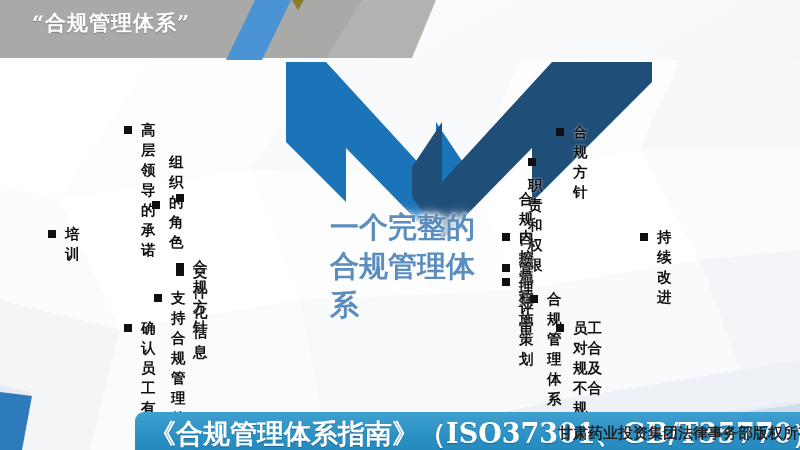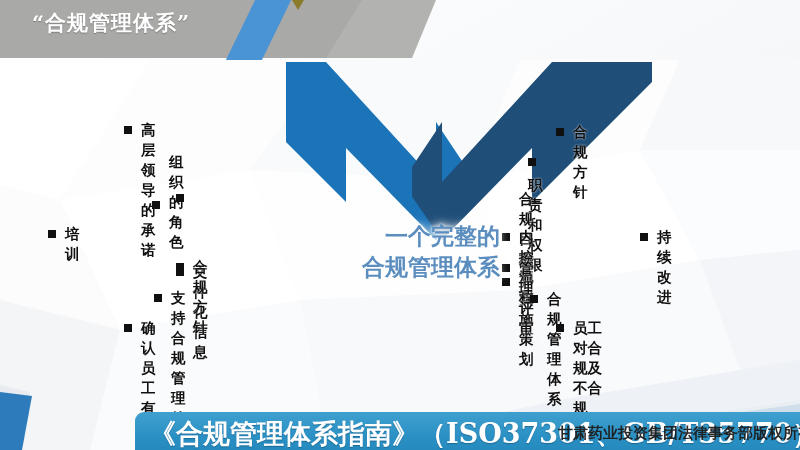--- a/index.html
+++ b/index.html
@@ -61,24 +61,24 @@
     white-space:pre-line;
     text-shadow:0 0 2px rgba(255,255,255,.9);
   }
   .bul .sq{
     display:inline-block;width:8px;height:8px;background:#101010;
     margin-top:6px;flex:0 0 auto;
   }
 
   
   .center-title{
-    position:absolute;left:330px;top:220px;width:170px;
-    text-align:right;
-    font-family:"DejaVu Serif","Liberation Serif",serif;
-    font-weight:bold;font-size:23px;line-height:1.35;
+    position:absolute;left:330px;top:208px;width:170px;
+    text-align:left;
+    font-family:"DejaVu Serif","Liberation Serif",serif;
+    font-weight:bold;font-size:29px;line-height:1.35;
     color:#5b8ebf;
     text-shadow:0 0 7px #ffffff,0 0 12px #ffffff,0 0 3px #ffffff;
   }
 
   
   .banner{
     position:absolute;left:135px;top:412px;
     padding:4px 14px 6px 14px;
     background:linear-gradient(180deg,#3fa0cf 0%,#2a90c4 55%,#2285b9 100%);
     border-radius:9px;

